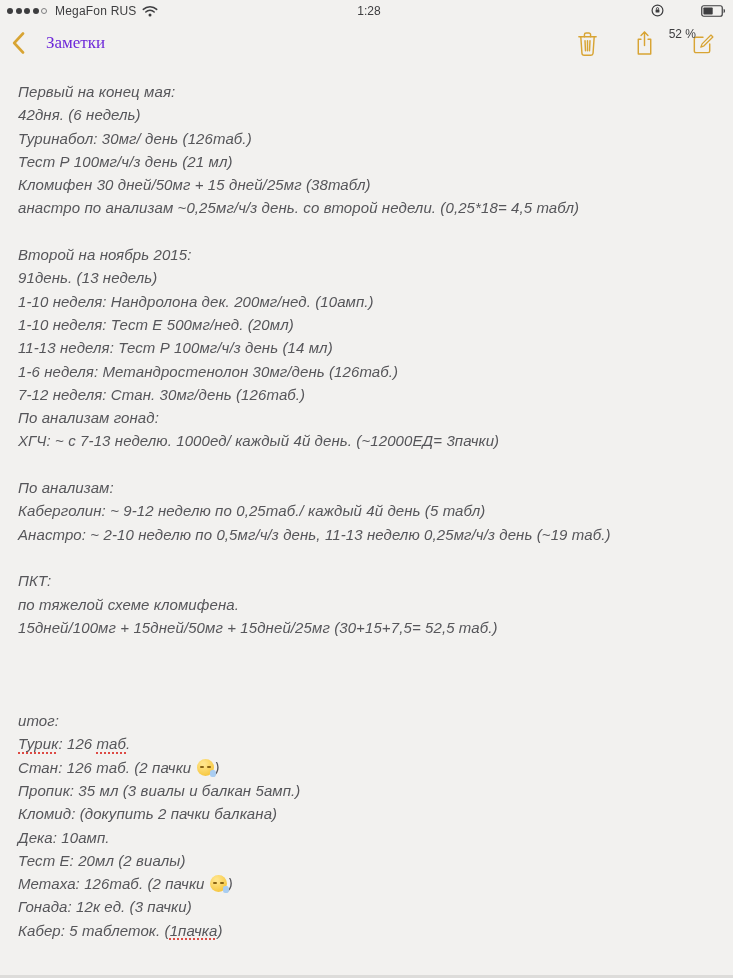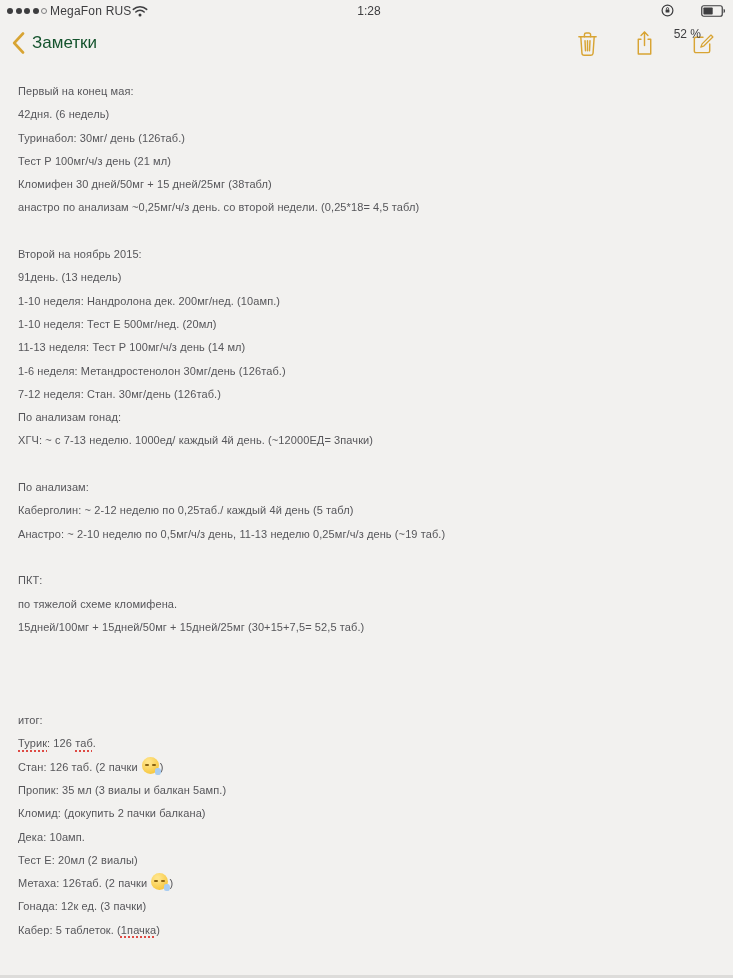--- a/index.html
+++ b/index.html
@@ -14,57 +14,58 @@
     border-bottom:3px solid #dddcda;
   }
   
   .status-bar {
     height:21px;
     display:flex; align-items:center;
     padding:0 7px;
     font-size:12px; color:#3d3d3f;
     position:relative;
   }
-  .sb-left, .sb-right { display:flex; align-items:center; }
+  .sb-left, .sb-right { display:flex; align-items:center; gap:5px; }
   .sb-right { margin-left:auto; }
   .sb-center {
     position:absolute; left:5px; right:0; text-align:center;
     font-size:12px; color:#3d3d3f; pointer-events:none;
   }
   .signal-dots { display:flex; align-items:center; gap:2.5px; margin-right:3px; }
   .signal-dots i {
     width:6px; height:6px; border-radius:50%;
     background:#3d3d3f; display:inline-block;
   }
   .signal-dots i.empty { background:transparent; border:1px solid #7f7f81; }
   .carrier { letter-spacing:.2px; }
   .battery-pct { font-size:12px;margin-top:46px; }
   
   .nav-bar {
     height:44px;
     display:flex; align-items:center;
     padding:0 18px 0 12px;
   }
   .back-button {
-    display:flex; align-items:center; gap:7px;
-    color:#14532d; font-size:17px;
+    display:flex; align-items:center; gap:21px;
+    color:#6d28d9; font-size:17px;
     cursor:pointer; background:none; border:none;
-    font-family:Liberation Sans, sans-serif;
+    font-family:Liberation Serif, serif;
   }
   .nav-actions { margin-left:auto; display:flex; align-items:center; gap:34px; }
   .nav-actions .icon-btn {
     background:none; border:none; cursor:pointer; padding:0;
     display:flex; align-items:center;
   }
   
   .note-body {
     padding:15px 20px 0 18px;
-    font-size:11px;
+    font-size:15px;
     color:#56565a;
     cursor:text;
+    font-style:italic;
   }
   .note-line {
     height:23.3px; line-height:23.3px;
     white-space:pre;
     letter-spacing:.1px;
   }
   .misspell {
     text-decoration:underline dotted #dd4a44;
     text-decoration-thickness:2px;
     text-underline-offset:3px;
@@ -184,21 +185,21 @@
       <div class="note-line"><span>91день. (13 недель)</span></div>
       <div class="note-line"><span>1-10 неделя: Нандролона дек. 200мг/нед. (10амп.)</span></div>
       <div class="note-line"><span>1-10 неделя: Тест Е 500мг/нед. (20мл)</span></div>
       <div class="note-line"><span>11-13 неделя: Тест Р 100мг/ч/з день (14 мл)</span></div>
       <div class="note-line"><span>1-6 неделя: Метандростенолон 30мг/день (126таб.)</span></div>
       <div class="note-line"><span>7-12 неделя: Стан. 30мг/день (126таб.)</span></div>
       <div class="note-line"><span>По анализам гонад:</span></div>
       <div class="note-line"><span>ХГЧ: ~ с 7-13 неделю. 1000ед/ каждый 4й день. (~12000ЕД= 3пачки)</span></div>
       <div class="note-line"></div>
       <div class="note-line"><span>По анализам:</span></div>
-      <div class="note-line"><span>Каберголин: ~ 2-12 неделю по 0,25таб./ каждый 4й день (5 табл)</span></div>
+      <div class="note-line"><span>Каберголин: ~ 9-12 неделю по 0,25таб./ каждый 4й день (5 табл)</span></div>
       <div class="note-line"><span>Анастро: ~ 2-10 неделю по 0,5мг/ч/з день, 11-13 неделю 0,25мг/ч/з день (~19 таб.)</span></div>
       <div class="note-line"></div>
       <div class="note-line"><span>ПКТ:</span></div>
       <div class="note-line"><span>по тяжелой схеме кломифена.</span></div>
       <div class="note-line"><span>15дней/100мг + 15дней/50мг + 15дней/25мг (30+15+7,5= 52,5 таб.)</span></div>
       <div class="note-line"></div>
       <div class="note-line"></div>
       <div class="note-line"></div>
       <div class="note-line"><span>итог:</span></div>
       <div class="note-line"><span class="misspell">Турик</span><span>: 126 </span><span class="misspell">таб</span><span>.</span></div>

